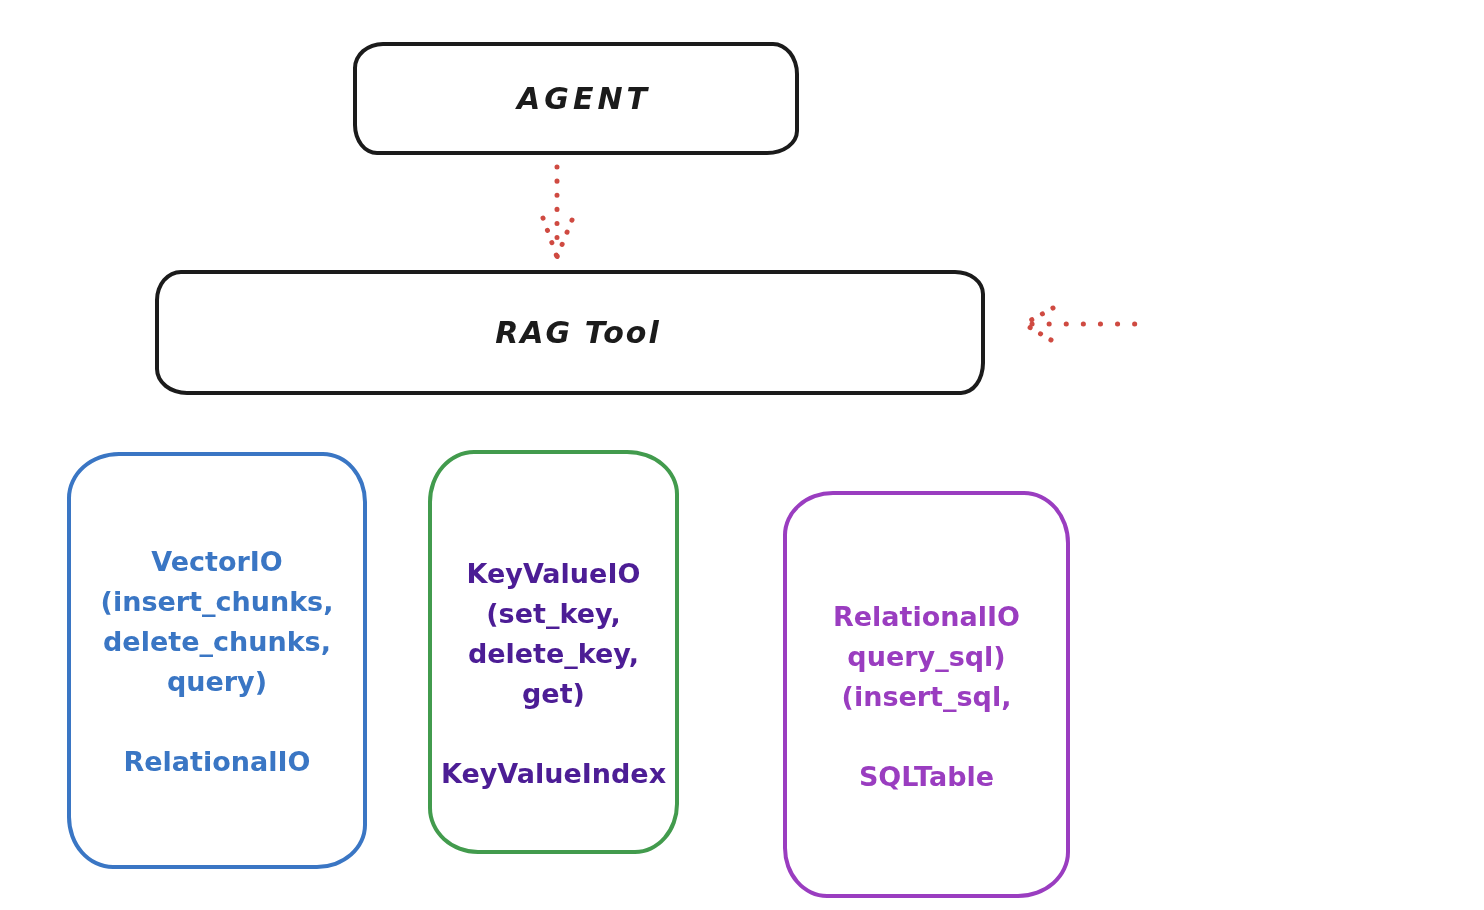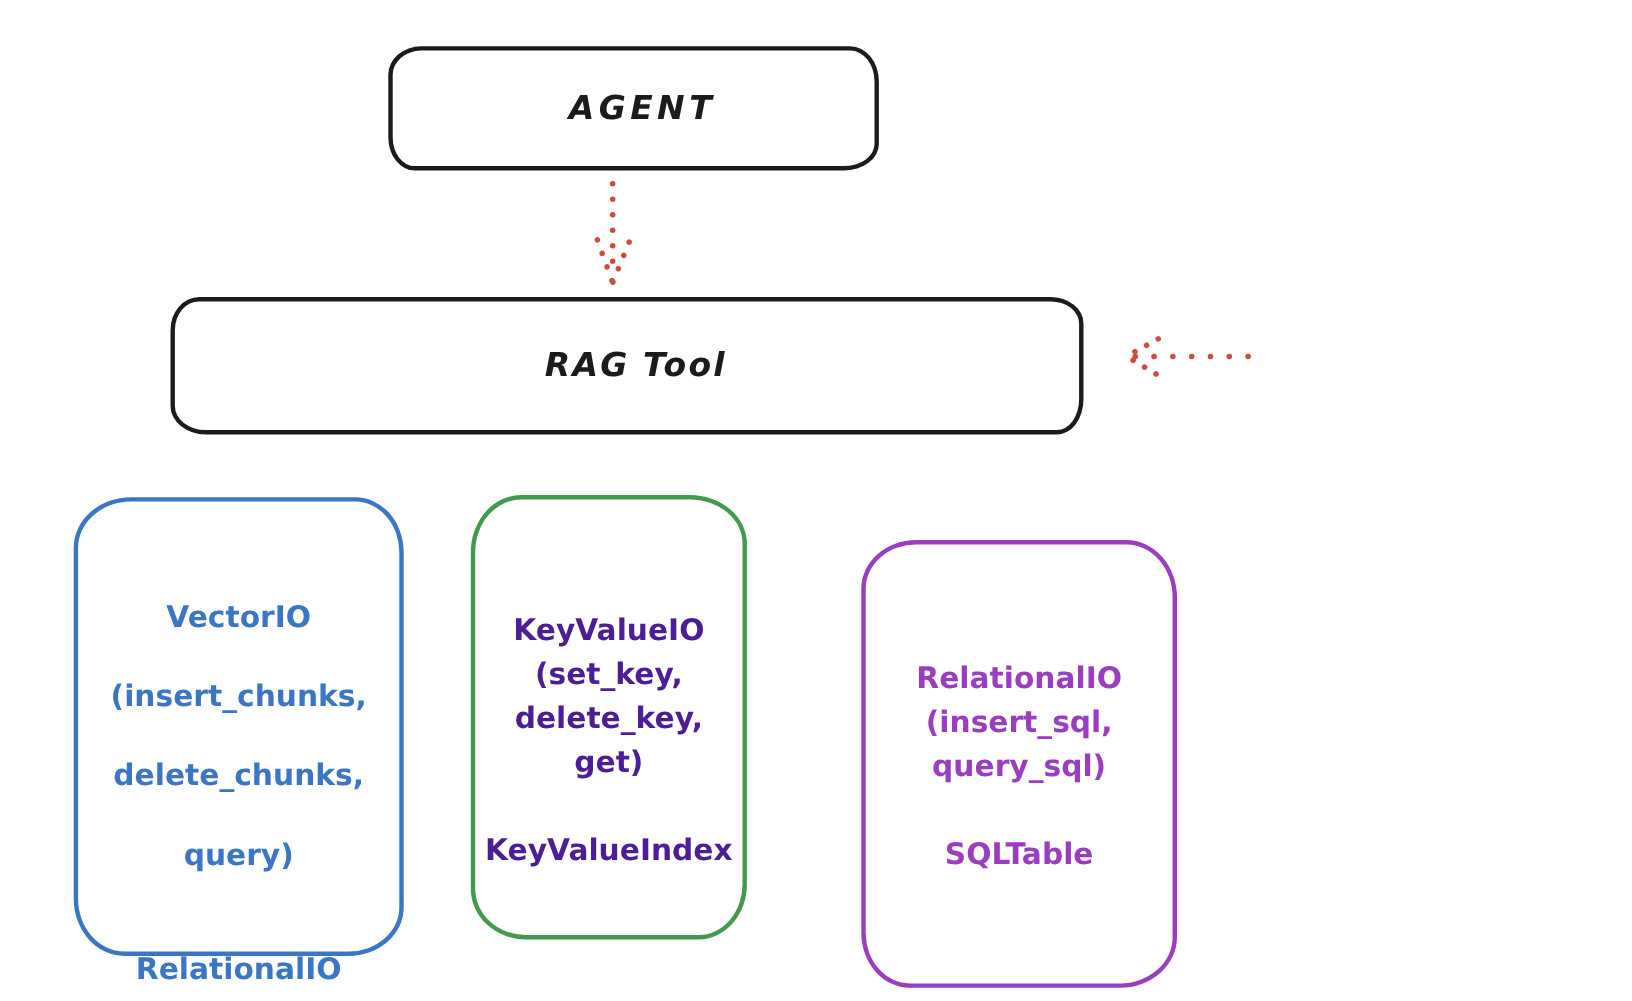--- a/index.html
+++ b/index.html
@@ -69,21 +69,20 @@
     font-weight: 600;
     line-height: 40px;
     padding-left: 6px; padding-right: 6px;
   }
   .backend .spacer { height: 40px; }
   .backend-vector {
     left: 67px; top: 452px; width: 300px; height: 417px;
     border-color: #3a76c4; color: #3a76c4;
     border-radius: 52px 44px 50px 46px / 46px 50px 44px 52px;
     padding-top: 86px;
-    gap: 32px;
   }
   .backend-keyvalue {
     left: 428px; top: 450px; width: 251px; height: 404px;
     border-color: #429b4d; color: #4c1d95;
     border-radius: 46px 52px 44px 50px / 52px 44px 50px 46px;
     padding-top: 100px;
   }
   .backend-relational {
     left: 783px; top: 447px; width: 287px; height: 407px;
     border-color: #9a3dc0; color: #9a3dc0;
@@ -130,19 +129,19 @@
   <div class="backend backend-keyvalue">
     <div>KeyValueIO</div>
     <div>(set_key,</div>
     <div>delete_key, get)</div>
     <div class="spacer"></div>
     <div>KeyValueIndex</div>
   </div>
 
   <div class="backend backend-relational">
     <div>RelationalIO</div>
+    <div>query_sql)</div>
     <div>(insert_sql,</div>
-    <div>query_sql)</div>
     <div class="spacer"></div>
     <div>SQLTable</div>
   </div>
 
 </div>
 
 </body></html>

